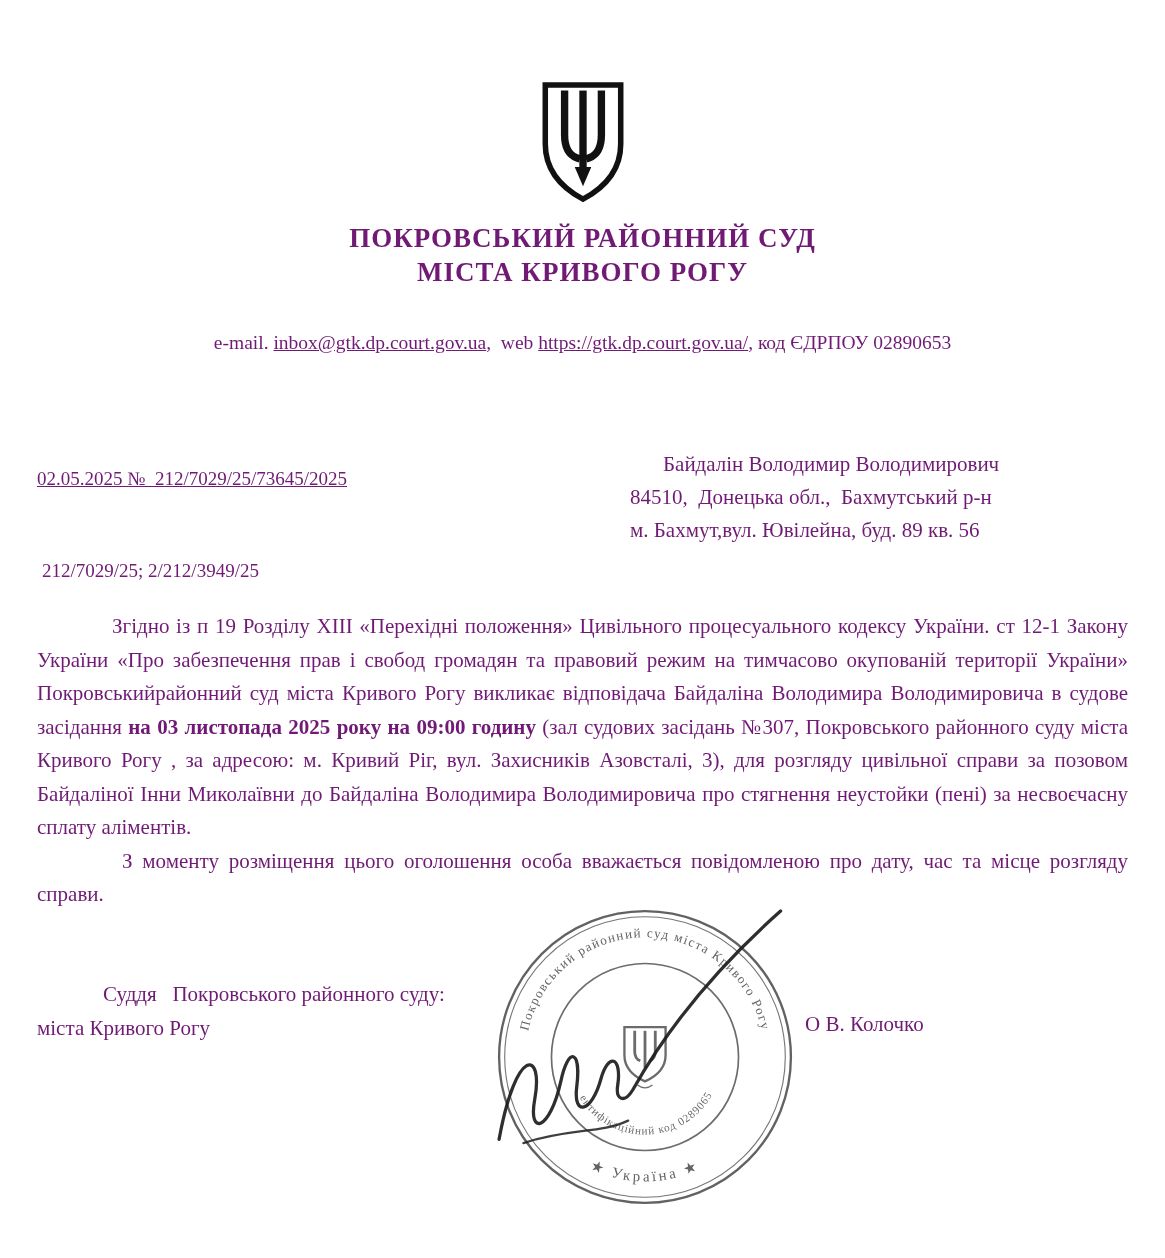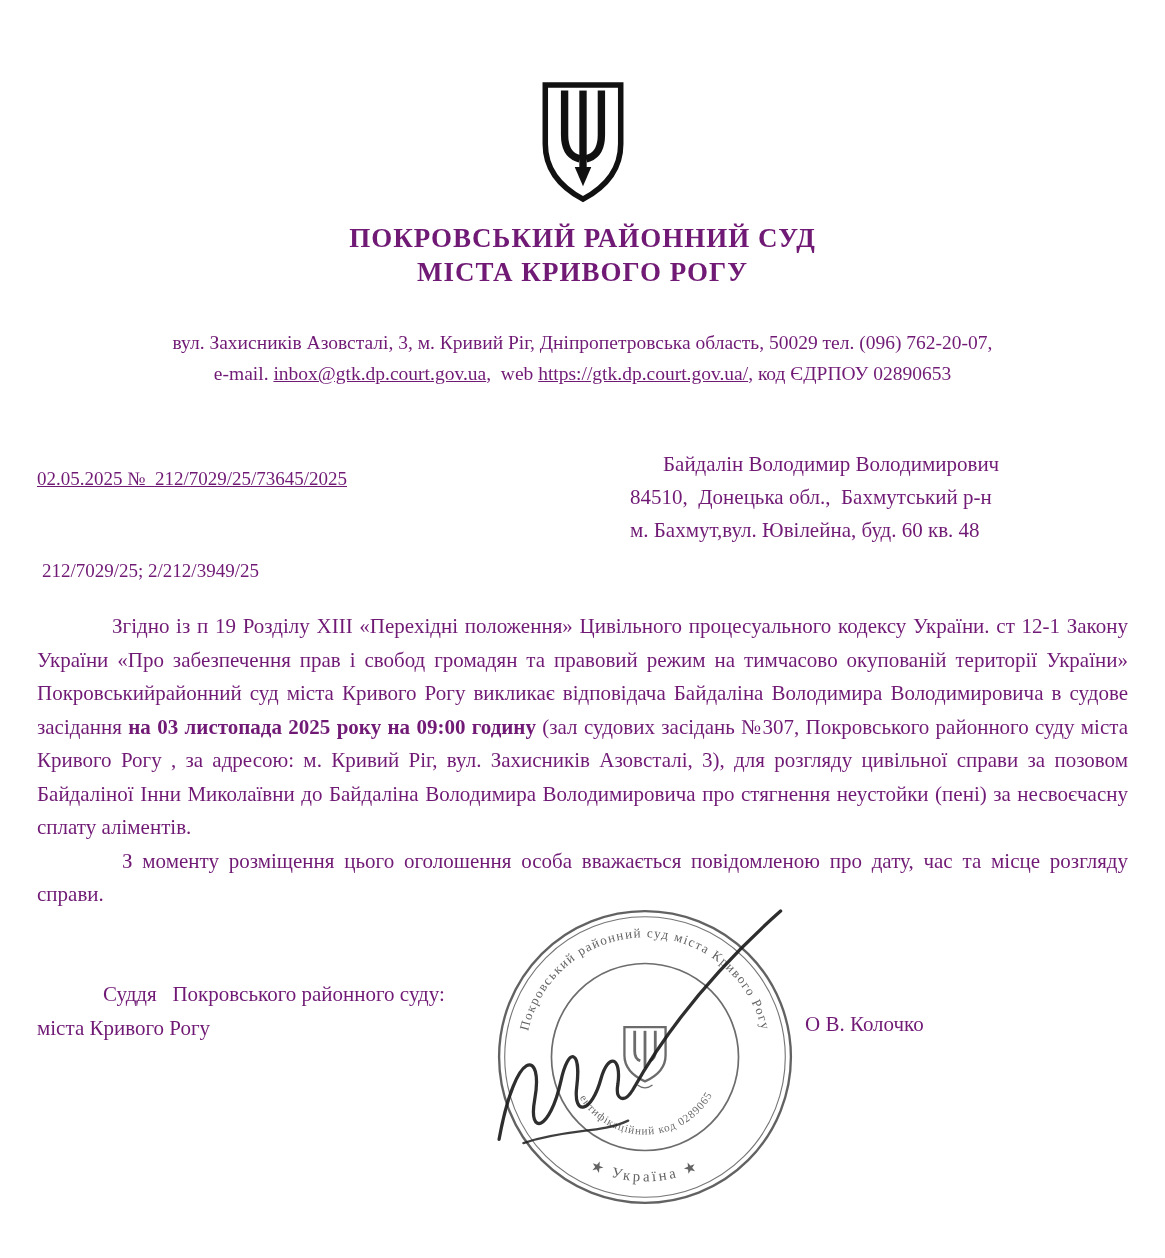--- a/index.html
+++ b/index.html
@@ -141,30 +141,29 @@
       <path d="M50,114 L41,93 H59 Z" fill="#111"></path>
     </svg>
   </div>
 
   <div class="court-name">
     <div>ПОКРОВСЬКИЙ РАЙОННИЙ СУД</div>
     <div>МІСТА КРИВОГО РОГУ</div>
   </div>
 
   <div class="court-contacts">
-    <div>вул. Захисників Азовсталі, 3, м. Кривий Ріг,  Дніпропетровська область, 50029 тел. (096) 762-20-07,</div>
     <div><span class="keep-space">e-mail. </span><span class="u">inbox@gtk.dp.court.gov.ua</span><span class="keep-space">,  web </span><span class="u">https://gtk.dp.court.gov.ua/</span><span>, код ЄДРПОУ 02890653</span></div>
   </div>
 
   <div class="ref keep-space">02.05.2025 №  212/7029/25/73645/2025</div>
 
   <div class="recipient">
     <div class="name">Байдалін Володимир Володимирович</div>
     <div class="keep-space">84510,  Донецька обл.,  Бахмутський р-н</div>
-    <div>м. Бахмут,вул. Ювілейна, буд. 60 кв. 48</div>
+    <div>м. Бахмут,вул. Ювілейна, буд. 89 кв. 56</div>
   </div>
 
   <div class="case-numbers">212/7029/25; 2/212/3949/25</div>
 
   <div class="body-text">
     <p class="p1"><span>Згідно із п  19 Розділу XIII «Перехідні положення» Цивільного процесуального кодексу України.  ст 12-1 Закону України «Про забезпечення прав і свобод громадян та правовий режим на тимчасово окупованій території України» Покровськийрайонний суд міста Кривого Рогу викликає відповідача Байдаліна Володимира Володимировича в судове засідання </span><b>на 03 листопада 2025 року на 09:00 годину</b><span> (зал судових засідань №307, Покровського районного суду міста Кривого Рогу , за адресою: м. Кривий Ріг, вул. Захисників Азовсталі, 3), для розгляду цивільної справи за позовом Байдаліної Інни Миколаївни до Байдаліна Володимира Володимировича про стягнення неустойки (пені) за несвоєчасну сплату аліментів.</span></p>
     <p class="p2">З моменту розміщення цього оголошення особа вважається повідомленою про дату, час та місце розгляду справи.</p>
   </div>
 
   <div class="sig-line1 keep-space">Суддя   Покровського районного суду:</div>

